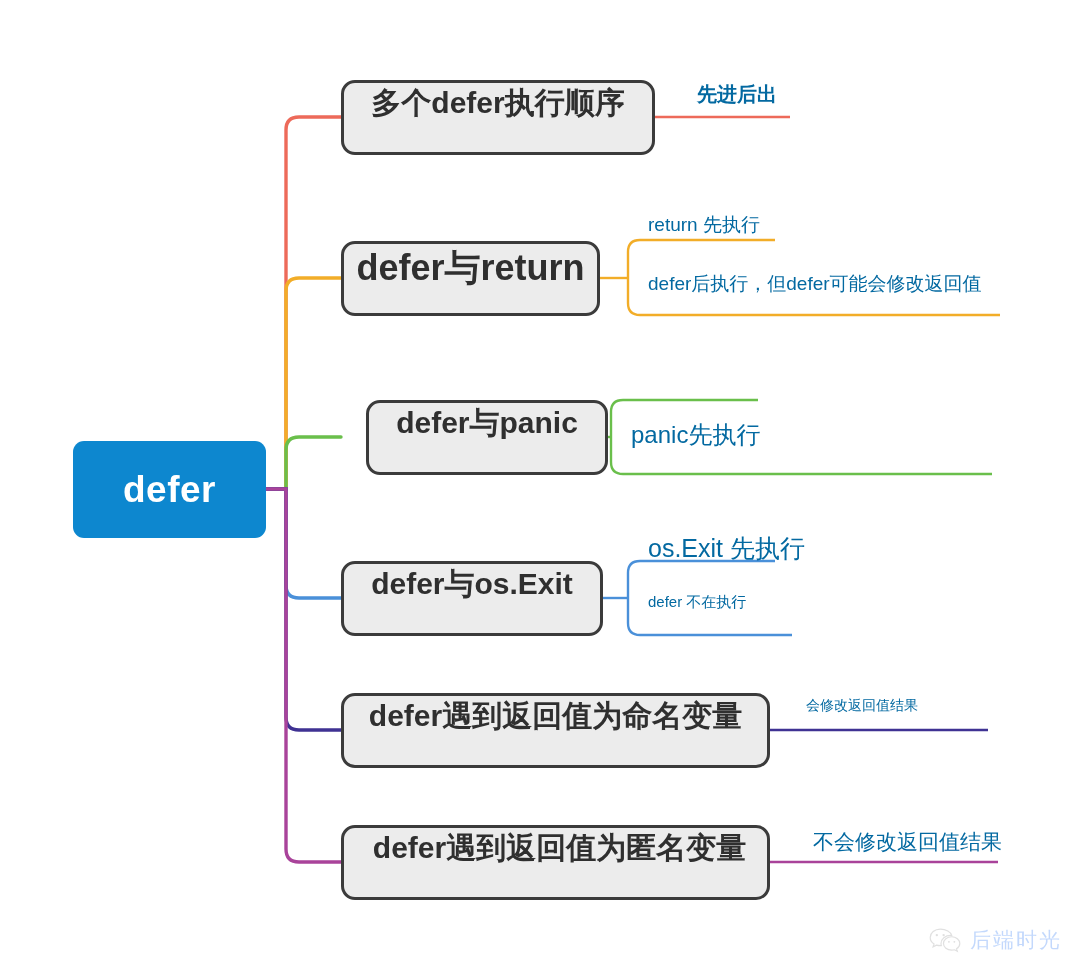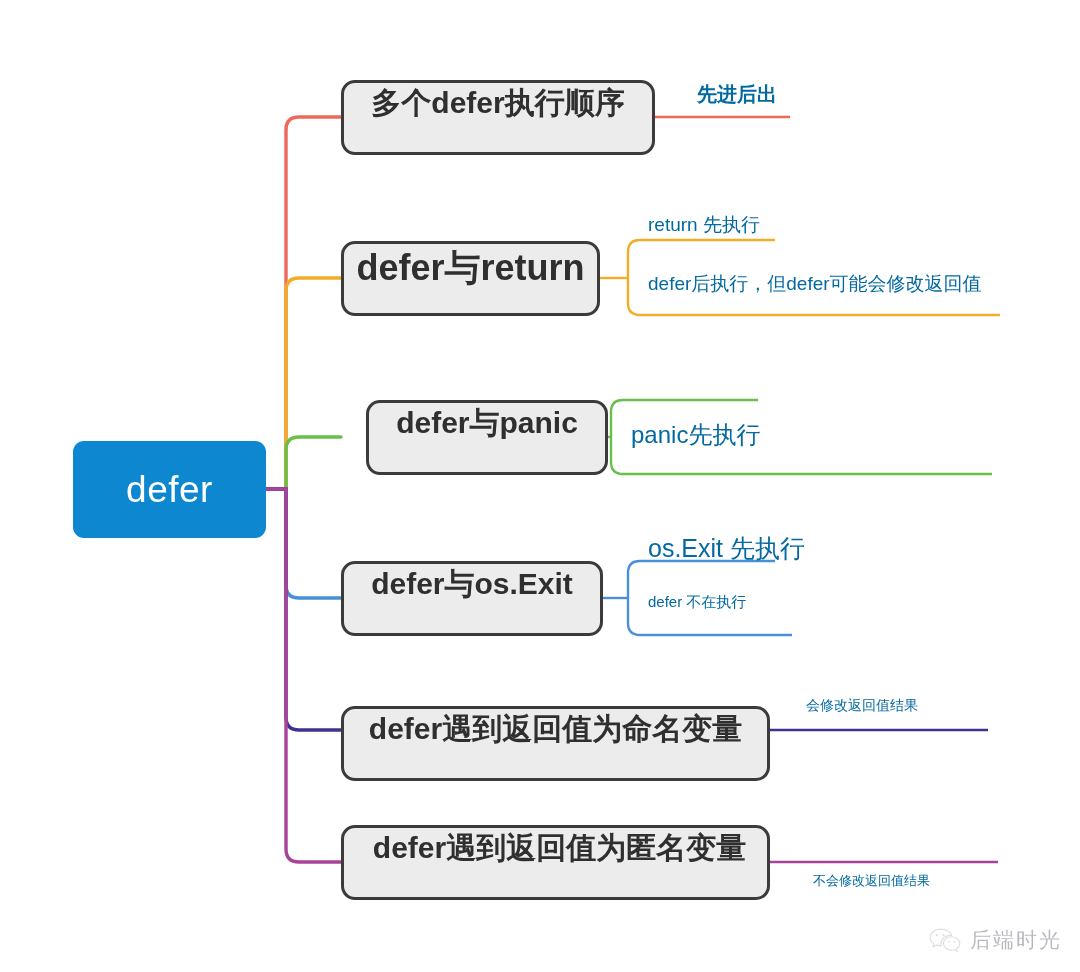--- a/index.html
+++ b/index.html
@@ -31,21 +31,21 @@
   
   .root-node {
     position: absolute;
     display: flex;
     align-items: center;
     justify-content: center;
     background: #0d87cf;
     border-radius: 11px;
     color: #ffffff;
     font-size: 37px;
-    font-weight: normal;
+    font-weight: bold;
     letter-spacing: 0.5px;
     left: 73px;
     top: 441px;
     width: 193px;
     height: 97px;
   }
 
   
   .topic-node {
     position: absolute;
@@ -78,21 +78,21 @@
     position: absolute;
     right: 18px;
     bottom: 18px;
     display: flex;
     align-items: center;
     gap: 8px;
     opacity: 0.30;
   }
   .watermark .wm-text {
     font-size: 21px;
-    color: #0f172a;
+    color: #3b82f6;
     letter-spacing: 2px;
     white-space: nowrap;
     font-family: Liberation Serif, serif;
   }
   .watermark .wm-icon {
     width: 34px;
     height: 28px;
     flex: 0 0 auto;
   }
 </style>
@@ -164,29 +164,29 @@
     <span class="topic-label">defer与panic</span>
   </div>
   <div class="leaf-label" style="left:631px; top:375px; font-size:24px;margin-top:47px;">panic先执行</div>
 
   <div class="topic-node" style="left:341px; top:561px; width:262px; height:75px; font-size:30px;">
     <span class="topic-label">defer与os.Exit</span>
   </div>
   <div class="leaf-label" style="left:648px; top:535px; font-size:25px;">os.Exit 先执行</div>
   <div class="leaf-label" style="left:648px; top:594px; font-size:15px;">defer 不在执行</div>
 
-  <div class="topic-node" style="left:341px; top:693px; width:429px; height:75px; font-size:30px;margin-top:13px;">
+  <div class="topic-node" style="left:341px; top:693px; width:429px; height:75px; font-size:30px;">
     <span class="topic-label">defer遇到返回值为命名变量</span>
   </div>
   <div class="leaf-label" style="left:806px; top:698px; font-size:14px;">会修改返回值结果</div>
 
   <div class="topic-node" style="left:341px; top:825px; width:429px; height:75px; font-size:30px;padding-left:8px;">
     <span class="topic-label">defer遇到返回值为匿名变量</span>
   </div>
-  <div class="leaf-label" style="left:813px; top:874px; font-size:13px;">不会修改返回值结果</div>
+  <div class="leaf-label" style="left:813px; top:830px; font-size:21px;">不会修改返回值结果</div>
 
   <div class="watermark">
     <svg class="wm-icon" viewBox="0 0 40 32">
       <path d="M14.5 3.2C7.9 3.2 2.6 7.6 2.6 13c0 3.1 1.8 5.9 4.5 7.7l-1.1 3.4 3.9-2
                 c1.4.4 2.9.6 4.6.6.4 0 .8 0 1.2-.1-.3-.8-.4-1.7-.4-2.6
                 0-5.3 5.1-9.5 11.4-9.5.4 0 .8 0 1.2.1C26.8 6.7 21.2 3.2 14.5 3.2z" fill="none" stroke="#9a9a9a" stroke-width="1.4"></path>
       <circle cx="10.4" cy="10.2" r="1.4" fill="#9a9a9a"></circle>
       <circle cx="18.4" cy="10.2" r="1.4" fill="#9a9a9a"></circle>
       <path d="M37.4 20.1c0-4.4-4.3-7.9-9.6-7.9s-9.6 3.5-9.6 7.9c0 4.4 4.3 7.9 9.6 7.9
                 1.2 0 2.4-.2 3.5-.5l3.2 1.7-.9-2.8c2.3-1.5 3.8-3.8 3.8-6.3z" fill="none" stroke="#9a9a9a" stroke-width="1.4"></path>

